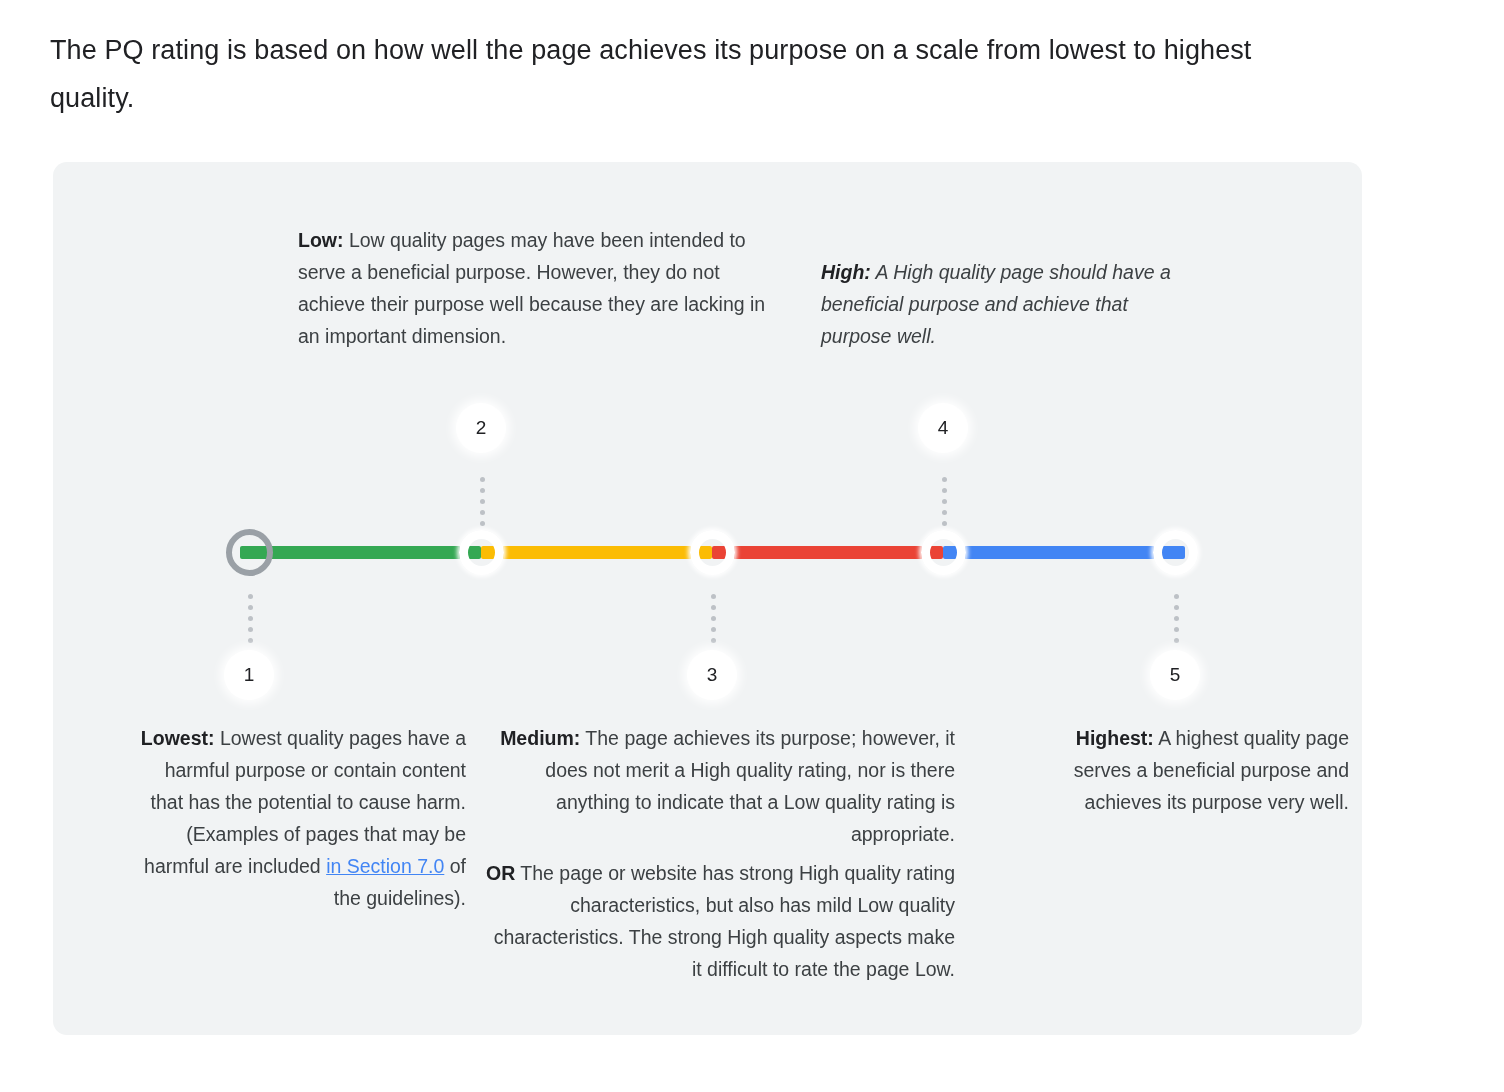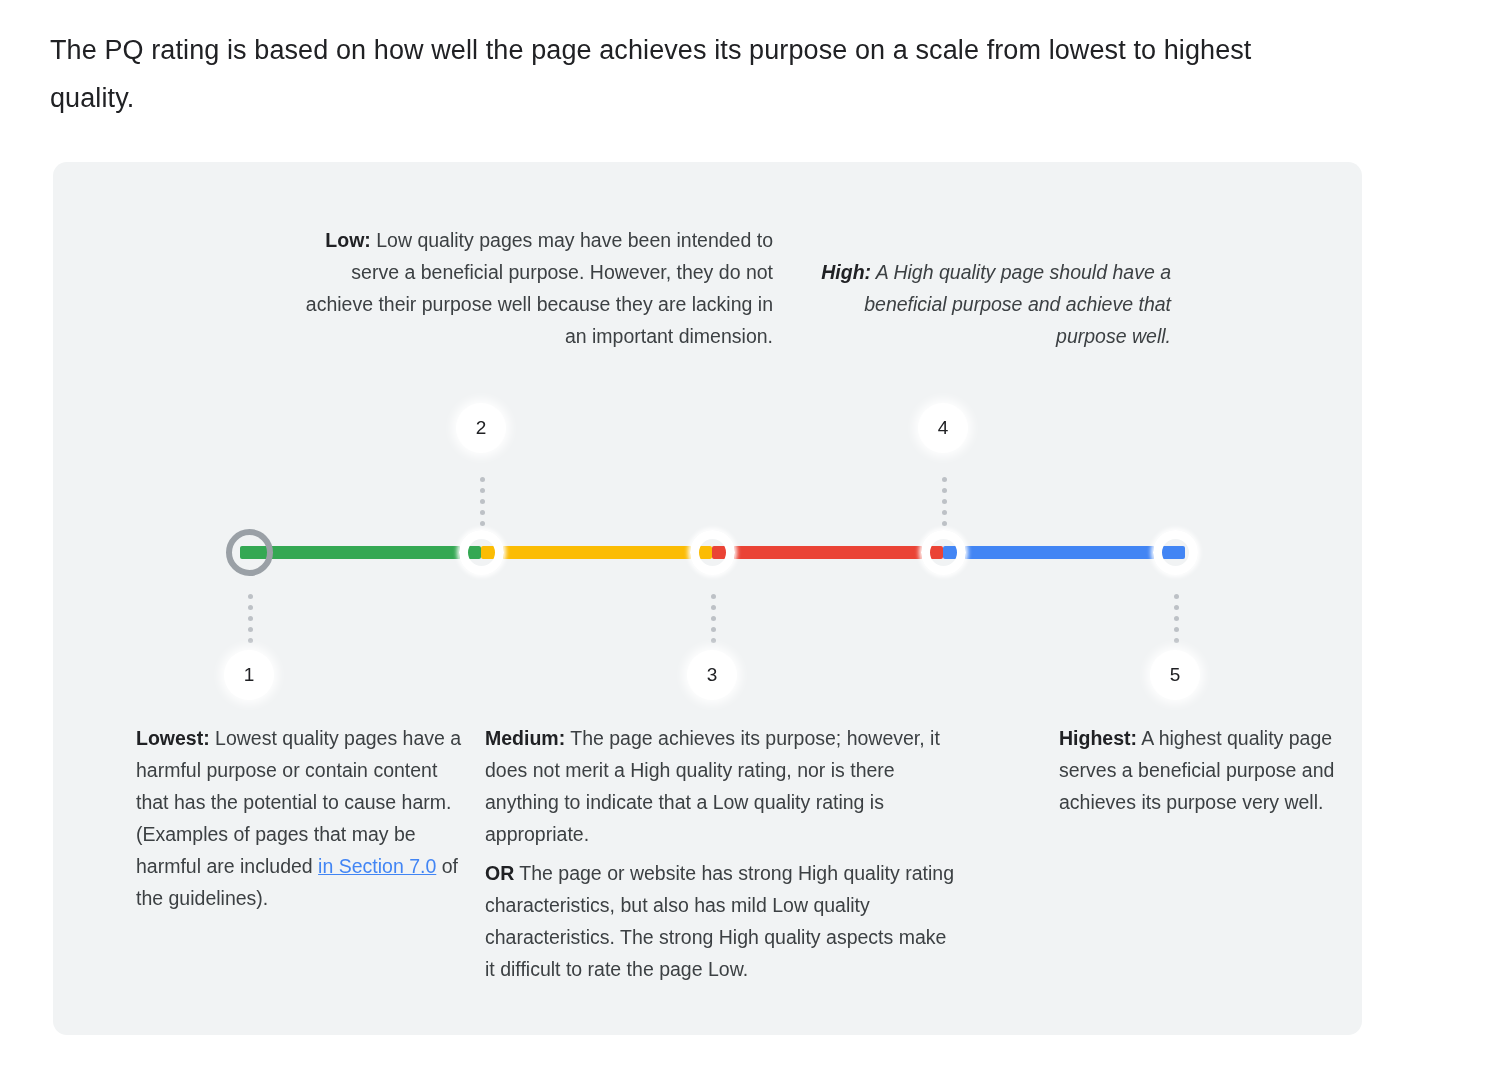--- a/index.html
+++ b/index.html
@@ -20,21 +20,21 @@
   }
 
   
   .card{
     position:absolute;left:53px;top:162px;
     width:1309px;height:873px;
     background:#f1f3f4;border-radius:14px;
   }
 
   
-  .callout{position:absolute;text-align:right;font-size:19.5px;line-height:32px;color:#3c4043;}
+  .callout{position:absolute;text-align:left;font-size:19.5px;line-height:32px;color:#3c4043;}
   .callout b{font-weight:700;color:#202124;}
   .callout-low{left:245px;top:62px;width:475px;}
   .callout-high{left:768px;top:94px;width:350px;font-style:italic;}
 
   
   .timeline{position:absolute;left:0;top:0;width:1309px;height:873px;}
 
   .bar{
     position:absolute;top:384px;height:13px;border-radius:2px;
   }
@@ -63,21 +63,21 @@
   
   .bubble{
     position:absolute;width:50px;height:50px;border-radius:50%;
     background:#ffffff;
     display:flex;align-items:center;justify-content:center;
     font-size:19px;color:#202124;font-weight:400;
     box-shadow:0 0 10px 4px rgba(255,255,255,.9);
   }
 
   
-  .caption{position:absolute;text-align:left;font-size:19.5px;line-height:32px;color:#3c4043;}
+  .caption{position:absolute;text-align:right;font-size:19.5px;line-height:32px;color:#3c4043;}
   .caption b{font-weight:700;color:#202124;}
   .caption p{margin:0;}
   .caption p + p{margin-top:7px;}
   .cap-lowest{left:83px;top:560px;width:330px;}
   .cap-medium{left:432px;top:560px;width:470px;}
   .cap-highest{left:1006px;top:560px;width:290px;}
 
   a.inline-link{color:#4285f4;text-decoration:underline;}
 </style>
 </head>

